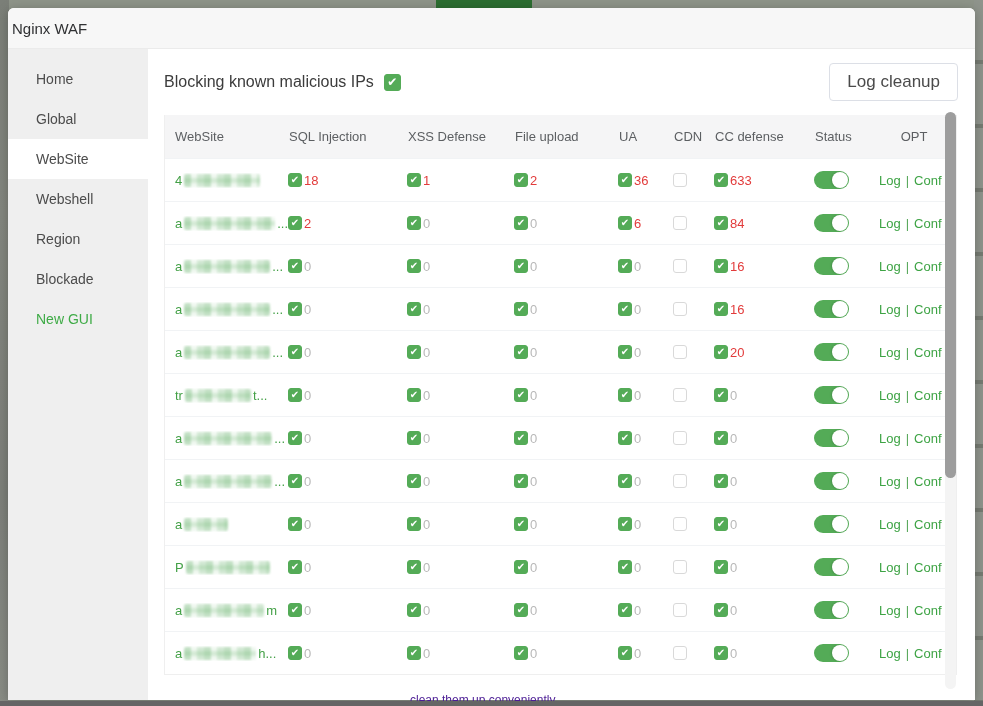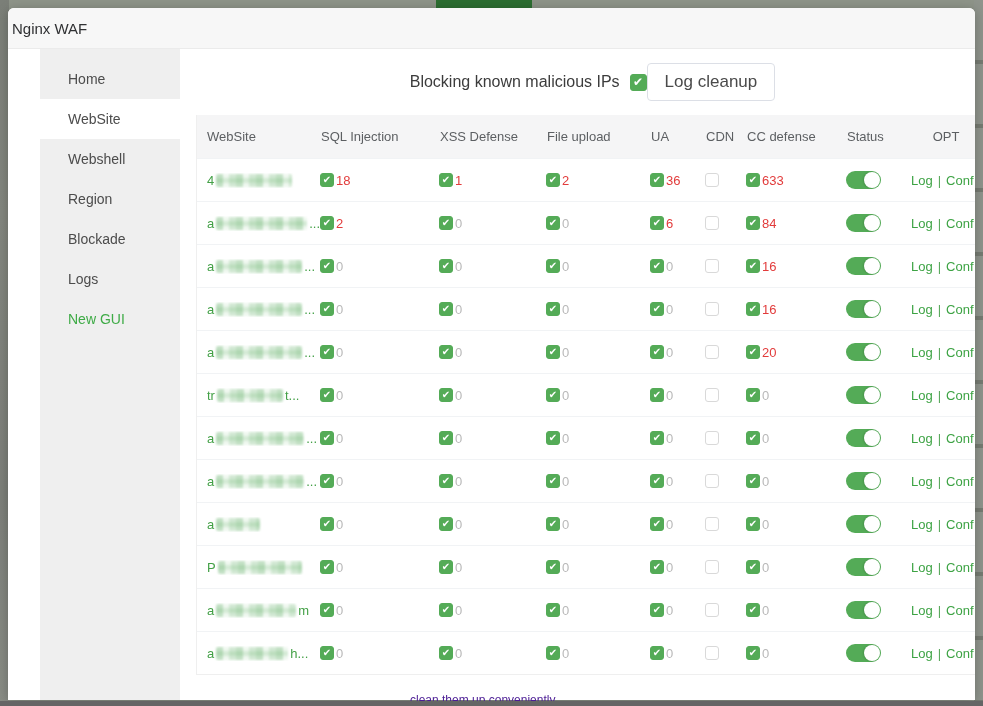--- a/index.html
+++ b/index.html
@@ -16,32 +16,32 @@
     background:repeating-linear-gradient(180deg,#8f948c 0 60px, #767b72 60px 64px); }
   .backdrop-top-accent { position:absolute; top:0; height:8px; background:#2c6e31; }
   .backdrop-bottom { position:absolute; left:0; top:701px; width:983px; height:5px; background:#656565; z-index:30; }
 
   
   .modal { position:absolute; left:8px; top:8px; width:967px; height:692px;
     background:#fff; border-radius:6px 6px 0 0; overflow:hidden; z-index:10;
     box-shadow:0 2px 12px rgba(0,0,0,.25); }
   .titlebar { height:41px; background:#f7f7f7; border-bottom:1px solid #ebebeb;
     line-height:41px; padding-left:4px; font-size:15px; color:#303133; }
-  .modal-body { display:flex; height:651px;margin-left:32px; }
+  .modal-body { display:flex; height:651px; }
 
   
   .sidebar { width:140px; background:#efefef; padding-top:10px; flex:none; }
   .side-item { height:40px; line-height:40px; padding-left:28px; font-size:14px;
     color:#4c4c4c; cursor:pointer; }
   .side-item.active { background:#fff; }
   .side-item.accent { color:#3eab46; }
 
   
   .content { flex:1; position:relative; padding:15px 17px 0 16px; background:#fff; }
-  .content-header { display:flex; align-items:center; justify-content:center; height:36px; }
+  .content-header { display:flex; align-items:center; justify-content:space-between; height:36px; }
   .ch-left { display:flex; align-items:center; gap:10px; }
   .ch-title { font-size:16px; color:#3c3c3c; }
   .cb { display:inline-flex; width:14px; height:14px; border-radius:3px;
     align-items:center; justify-content:center; background:#fff;
     border:1px solid #d9d9d9; color:#fff; font-size:10px; line-height:1; flex:none; }
   .cb.on { background:#54ab57; border-color:#54ab57; }
   .cb.big { width:17px; height:17px; font-size:12px; border-radius:3px; }
   .cleanup-btn { background:#fff; border:1px solid #dcdfe6; border-radius:4px;
     padding:8px 17px; font-size:17px; color:#4a4a4a; cursor:pointer; font-family:inherit; }
 
@@ -90,25 +90,25 @@
 <div class="backdrop-right"></div>
 <div class="backdrop-top-accent" style="left:436px; width:96px;"></div>
 <div class="footer-hint">clean them up conveniently</div>
 <div class="backdrop-bottom"></div>
 
 <div class="modal">
   <div class="titlebar">Nginx WAF</div>
   <div class="modal-body">
     <div class="sidebar">
         <div class="side-item">Home</div>
+        <div class="side-item">Global</div>
         <div class="side-item active">WebSite</div>
         <div class="side-item">Webshell</div>
         <div class="side-item">Region</div>
         <div class="side-item">Blockade</div>
-        <div class="side-item">Logs</div>
         <div class="side-item accent">New GUI</div>
       </div>
     <div class="content">
       <div class="content-header">
         <div class="ch-left">
           <span class="ch-title">Blocking known malicious IPs</span>
           <span class="cb big on">✔</span>
         </div>
         <button class="cleanup-btn">Log cleanup</button>
       </div>

